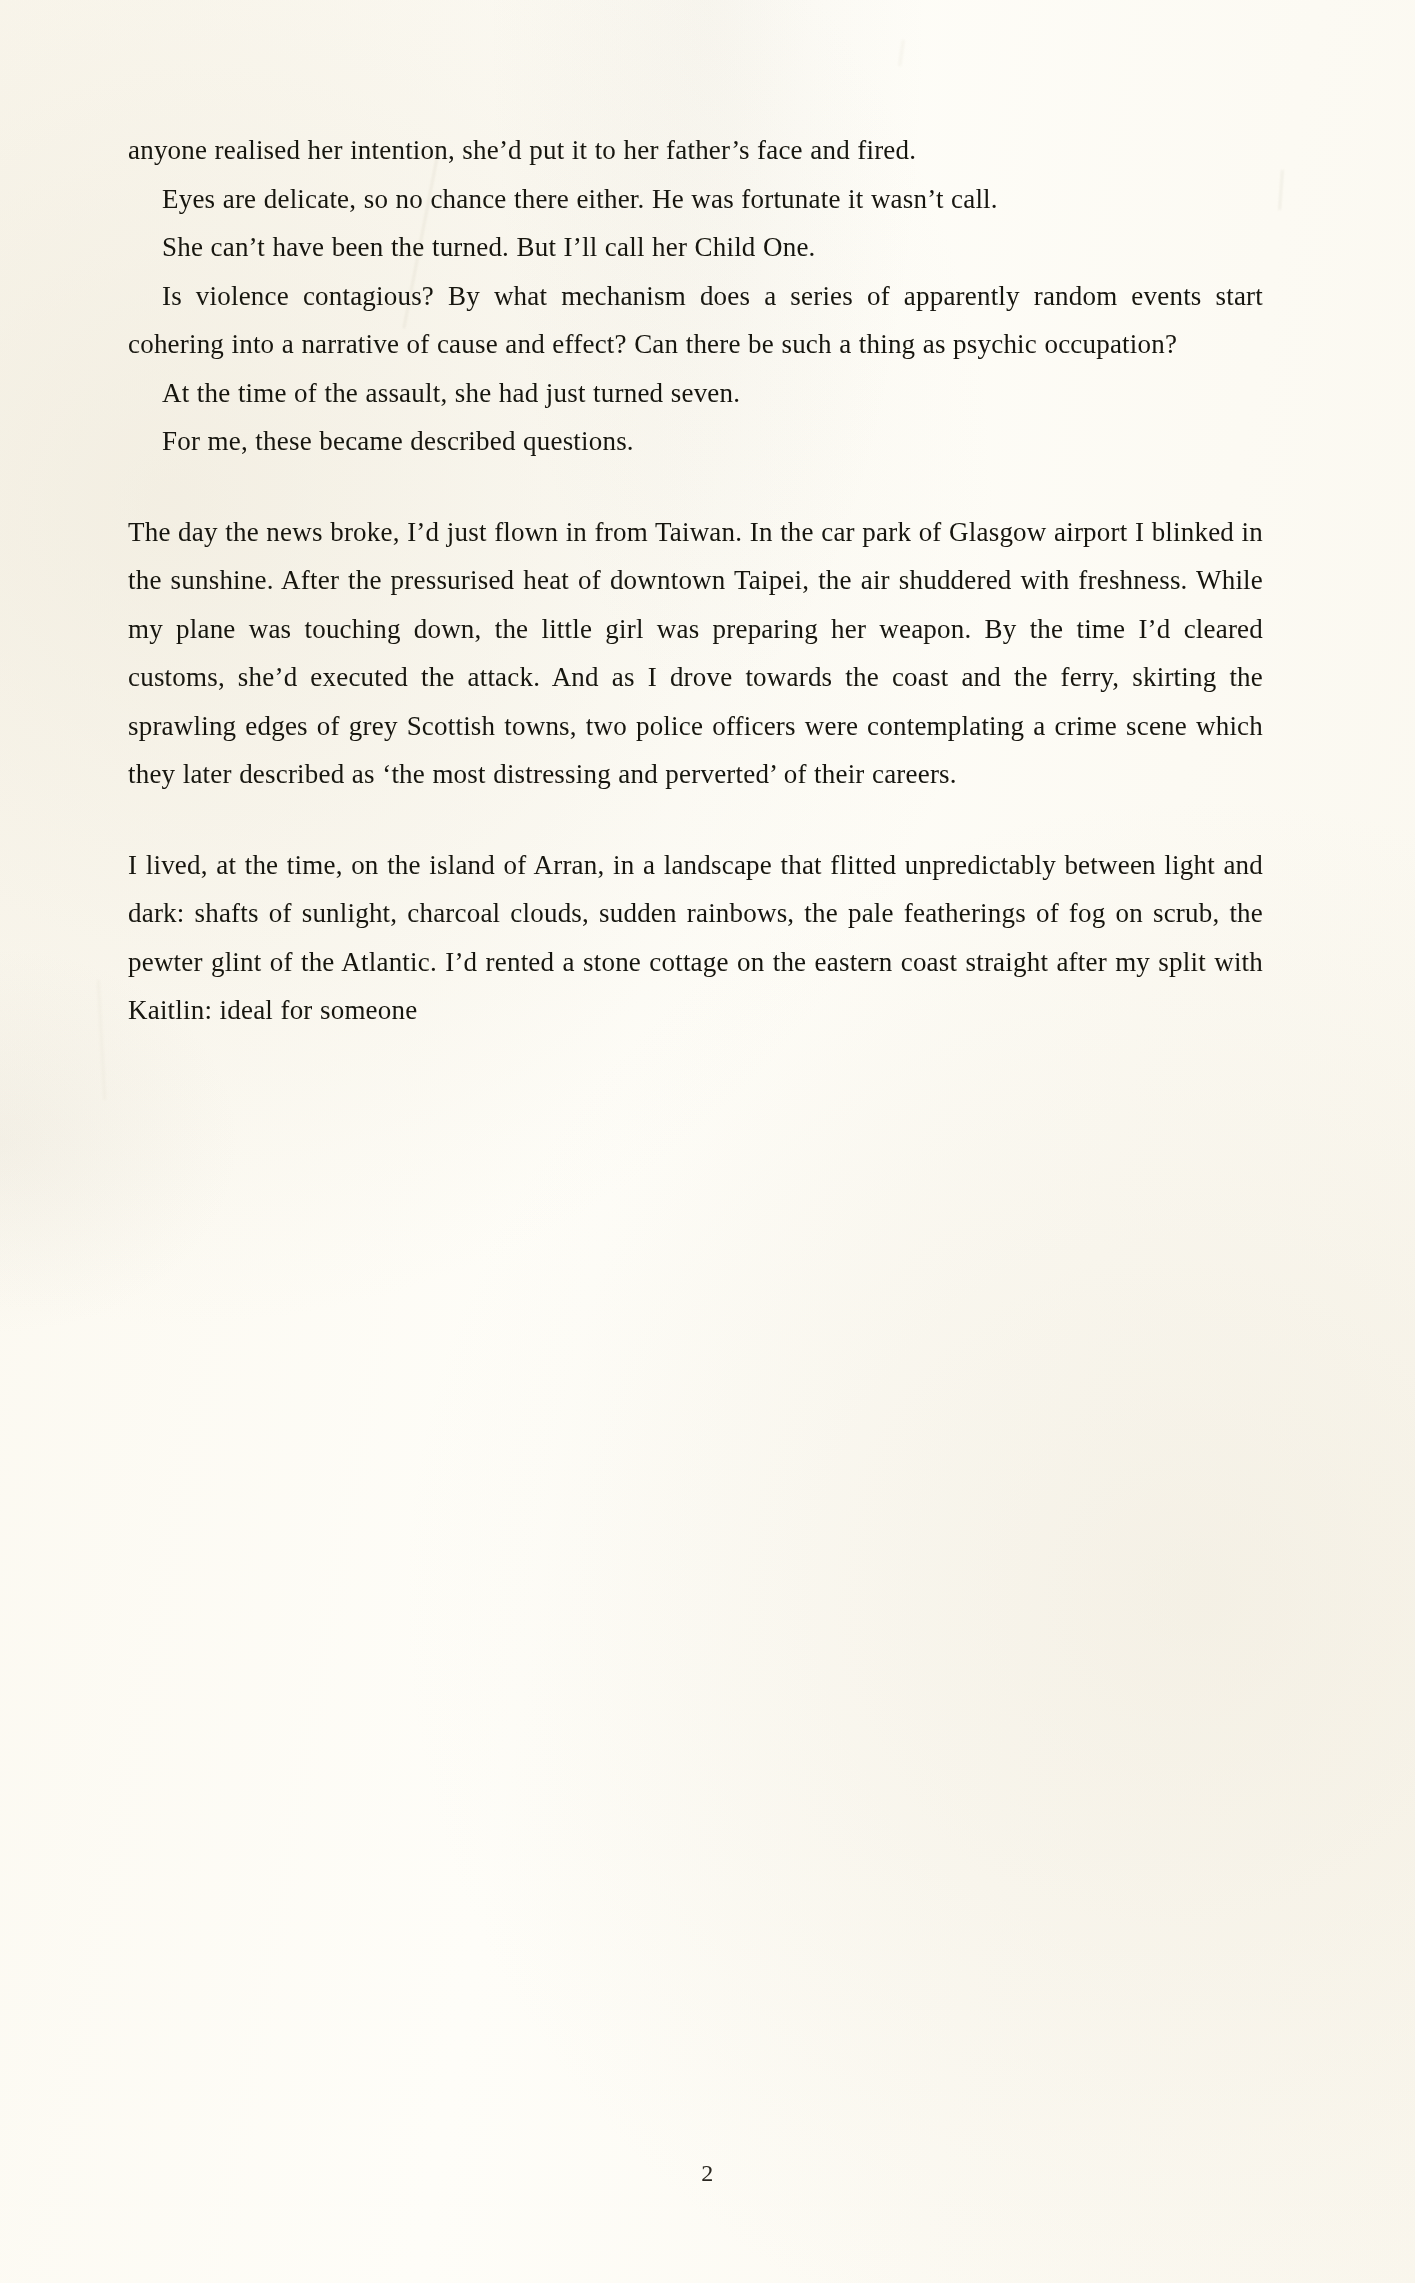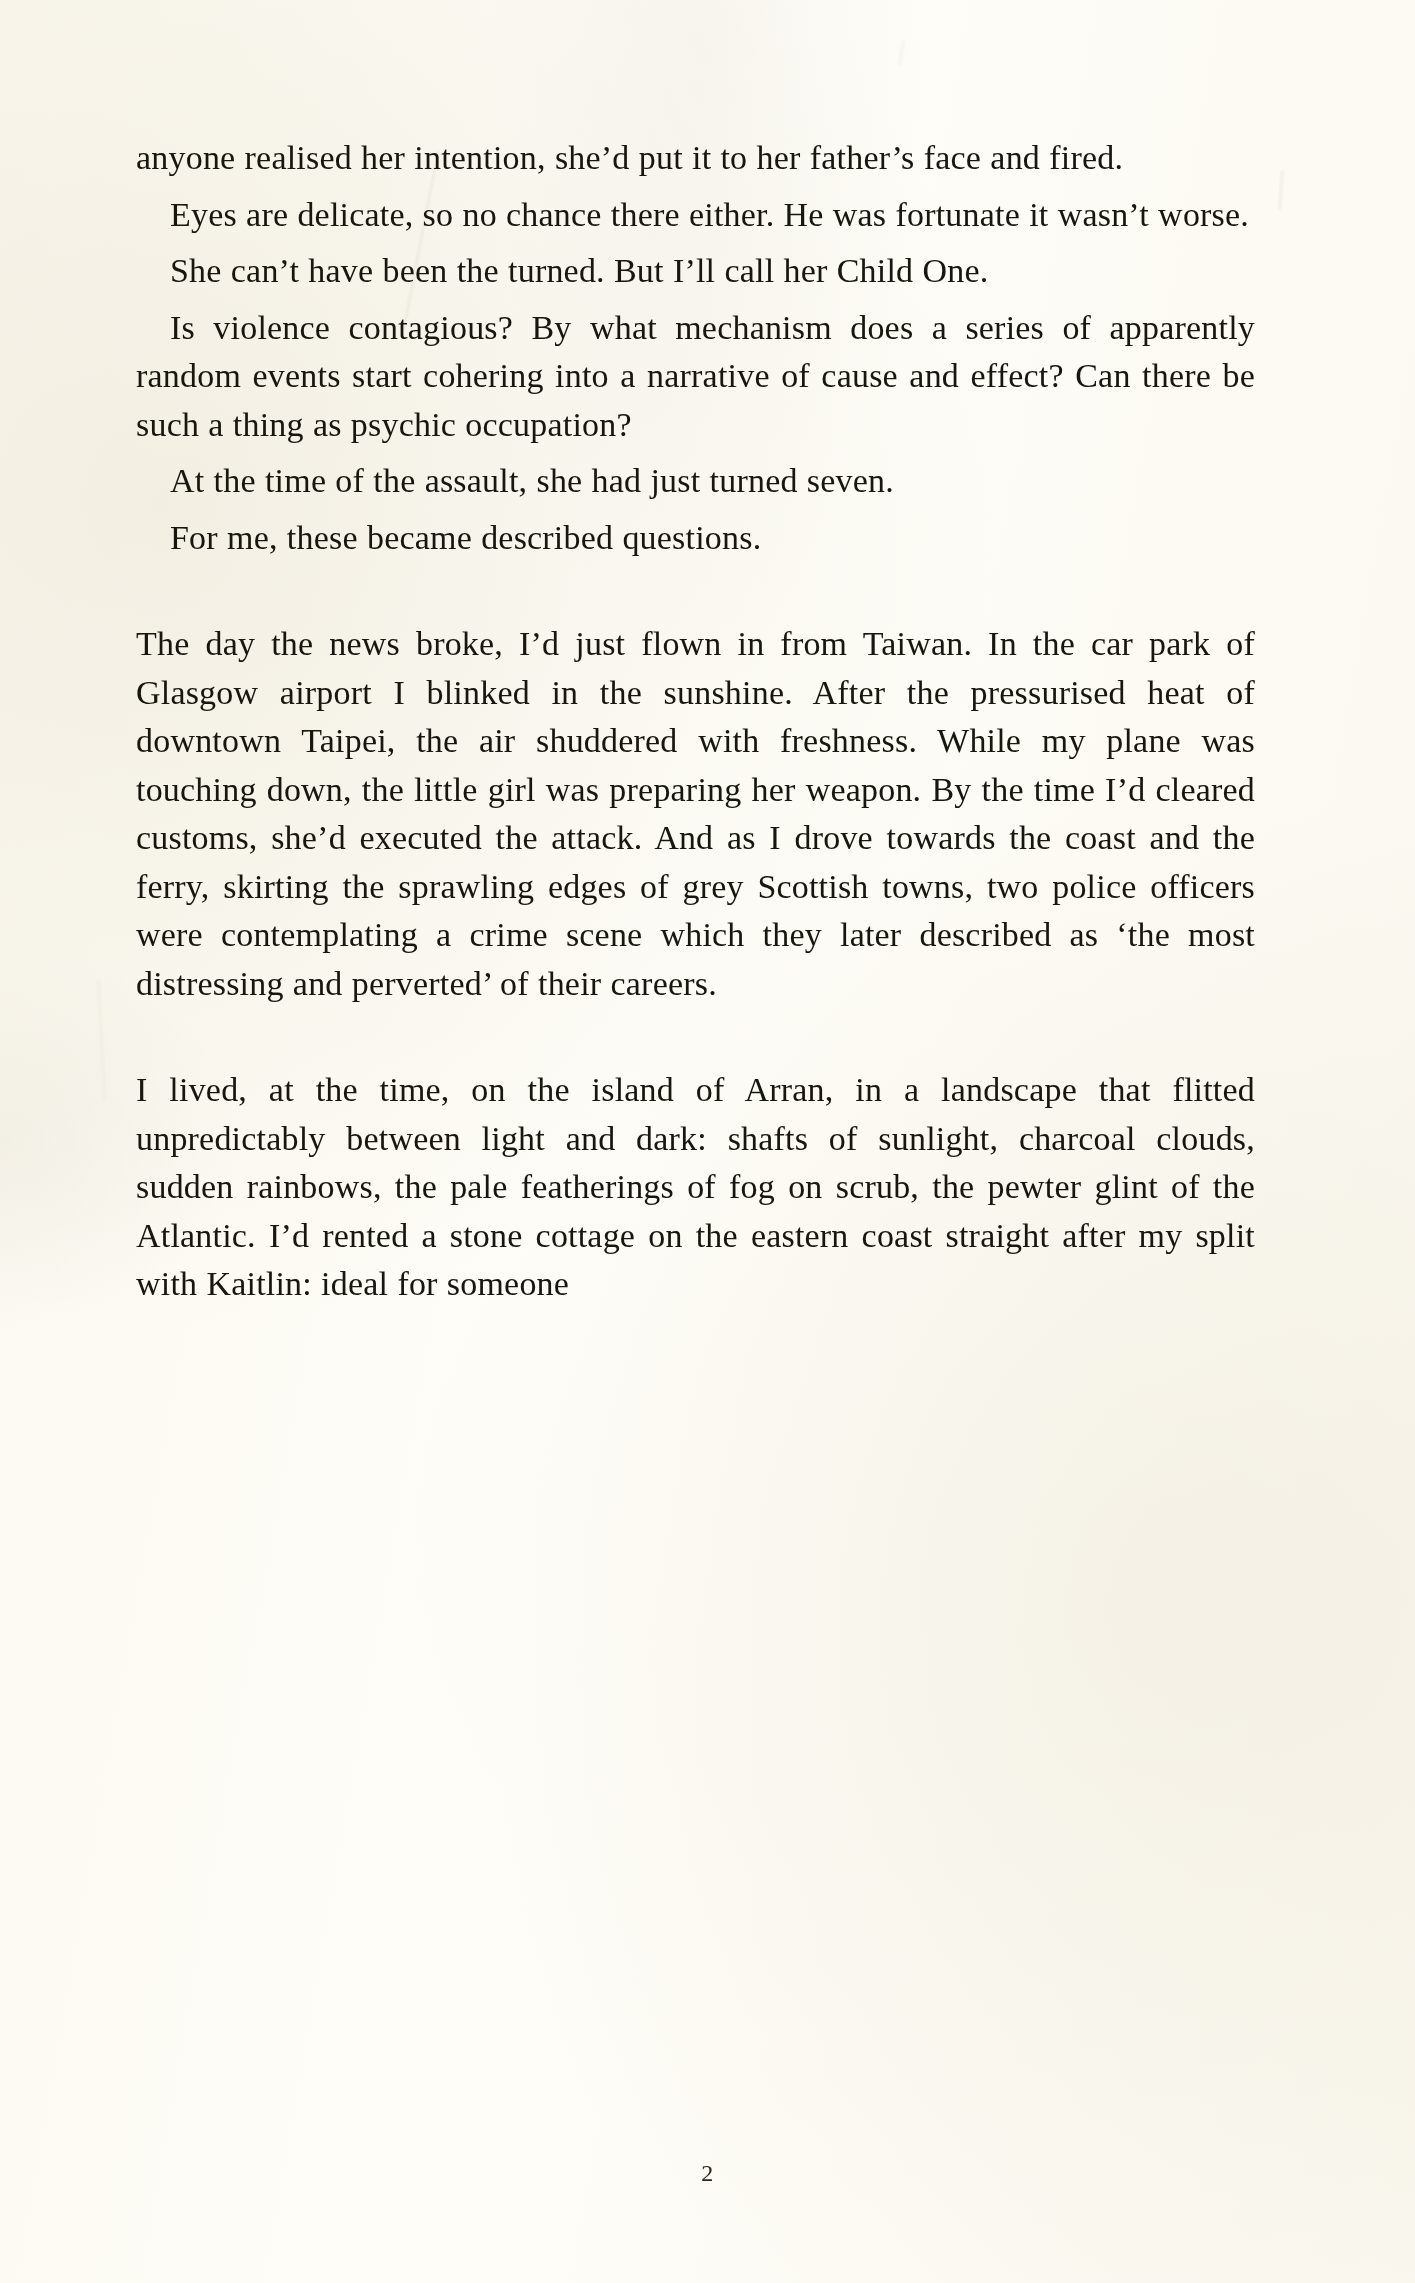--- a/index.html
+++ b/index.html
@@ -34,22 +34,22 @@
     pointer-events: none;
     background:
       radial-gradient(ellipse at 50% 0%, rgba(180,170,150,0.08) 0%, rgba(255,255,255,0) 22%),
       radial-gradient(ellipse at 0% 50%, rgba(180,170,150,0.10) 0%, rgba(255,255,255,0) 12%);
   }
   .textblock {
     position: relative;
     z-index: 2;
   }
   p {
-    margin: 8px;
-    font-size: 34px;
+    margin: 0;
+    font-size: 27px;
     line-height: 48.5px;
     text-align: justify;
     text-justify: inter-word;
     letter-spacing: 0.2px;
     word-spacing: 0.5px;
     color: #17160f;
   }
   p.indent {
     text-indent: 34px;
   }
@@ -89,21 +89,21 @@
 <div class="page">
 
   <div class="smudge s1"></div>
   <div class="smudge s2"></div>
   <div class="smudge s3"></div>
   <div class="smudge s4"></div>
 
   <div class="textblock">
 
     <p class="noindent">anyone realised her intention, she’d put it to her father’s face and fired.</p>
-    <p class="indent">Eyes are delicate, so no chance there either. He was fortunate it wasn’t worse.</p>
+    <p class="indent">Eyes are delicate, so no chance there either. He was fortunate it wasn’t call.</p>
     <p class="indent">She can’t have been the turned. But I’ll call her Child One.</p>
     <p class="indent">Is violence contagious? By what mechanism does a series of apparently random events start cohering into a narrative of cause and effect? Can there be such a thing as psychic occupation?</p>
     <p class="indent">At the time of the assault, she had just turned seven.</p>
     <p class="indent">For me, these became described questions.</p>
 
     <div class="gap"></div>
 
     <p class="noindent">The day the news broke, I’d just flown in from Taiwan. In the car park of Glasgow airport I blinked in the sunshine. After the pressurised heat of downtown Taipei, the air shuddered with freshness. While my plane was touching down, the little girl was preparing her weapon. By the time I’d cleared customs, she’d executed the attack. And as I drove towards the coast and the ferry, skirting the sprawling edges of grey Scottish towns, two police officers were contemplating a crime scene which they later described as ‘the most distressing and perverted’ of their careers.</p>
 
     <div class="gap"></div>

